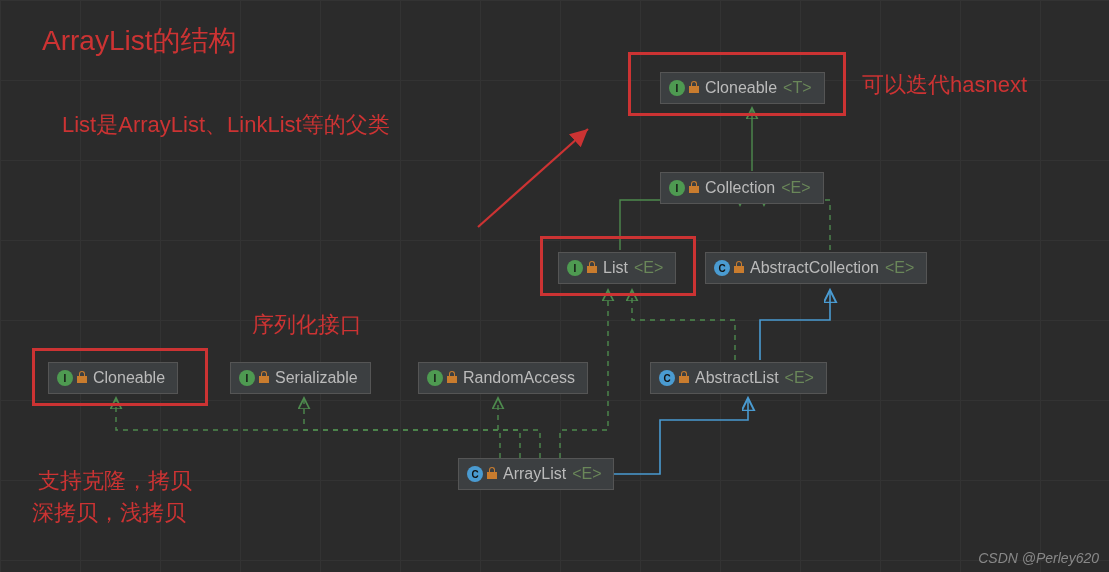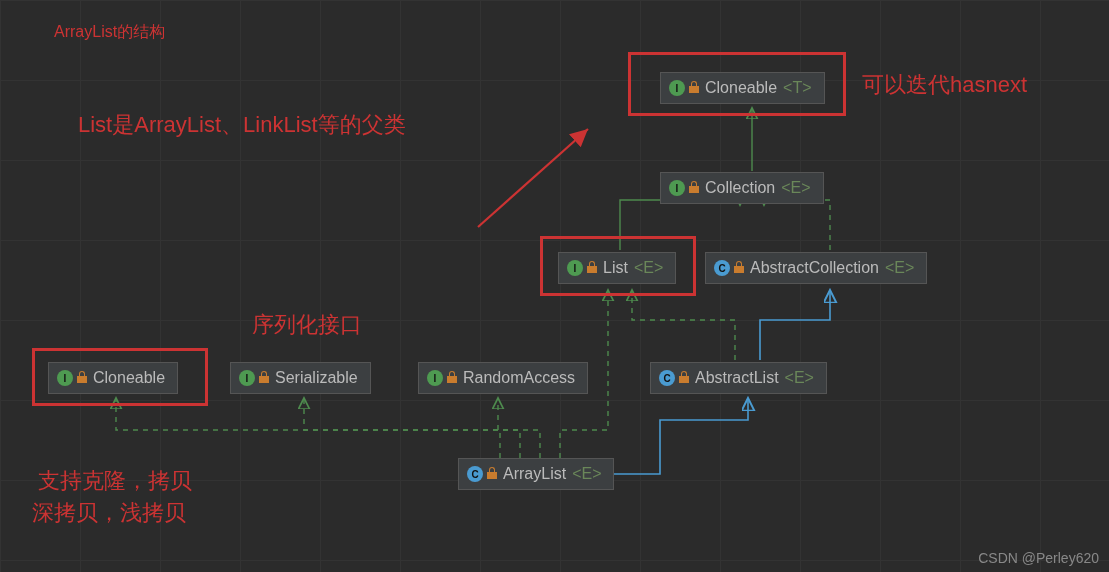--- a/index.html
+++ b/index.html
@@ -71,20 +71,21 @@
     position: absolute;
     border: 3px solid #cc3333;
     background: transparent;
   }
   .watermark {
     position: absolute;
     right: 10px;
     bottom: 6px;
     color: #888;
     font-size: 14px;
+    font-style: italic;
   }
 </style>
 </head>
 <body>
 
 <svg class="bg">
   <defs>
     <marker id="arr-green" markerWidth="10" markerHeight="10" refX="8" refY="4" orient="auto">
       <path d="M0,0 L8,4 L0,8 Z" fill="none" stroke="#4e8a4e" stroke-width="1.2"></path>
     </marker>
@@ -176,20 +177,20 @@
   <span class="badge badge-c">C</span>
   <span class="lock"></span>
   <span>ArrayList</span>
     <span class="gen">&lt;E&gt;</span>
 </div>
 
 <div class="redbox" style="left:628px; top:52px; width:218px; height:64px;"></div>
 <div class="redbox" style="left:540px; top:236px; width:156px; height:60px;"></div>
 <div class="redbox" style="left:32px; top:348px; width:176px; height:58px;"></div>
 
-<div class="ann" style="left:54px; top:22px; font-size:16px;">ArrayList的结构</div>
+<div class="ann" style="left:42px; top:22px; font-size:28px;">ArrayList的结构</div>
 <div class="ann" style="left:862px; top:70px;">可以迭代hasnext</div>
-<div class="ann" style="left:62px; top:110px;margin-left:16px;">List是ArrayList、LinkList等的父类</div>
+<div class="ann" style="left:62px; top:110px;">List是ArrayList、LinkList等的父类</div>
 <div class="ann" style="left:252px; top:310px;">序列化接口</div>
 <div class="ann" style="left:30px; top:466px;margin-left:8px;">支持克隆，拷贝</div>
 <div class="ann" style="left:32px; top:498px;">深拷贝，浅拷贝</div>
 
 <div class="watermark">CSDN @Perley620</div>
 
 </body></html>

